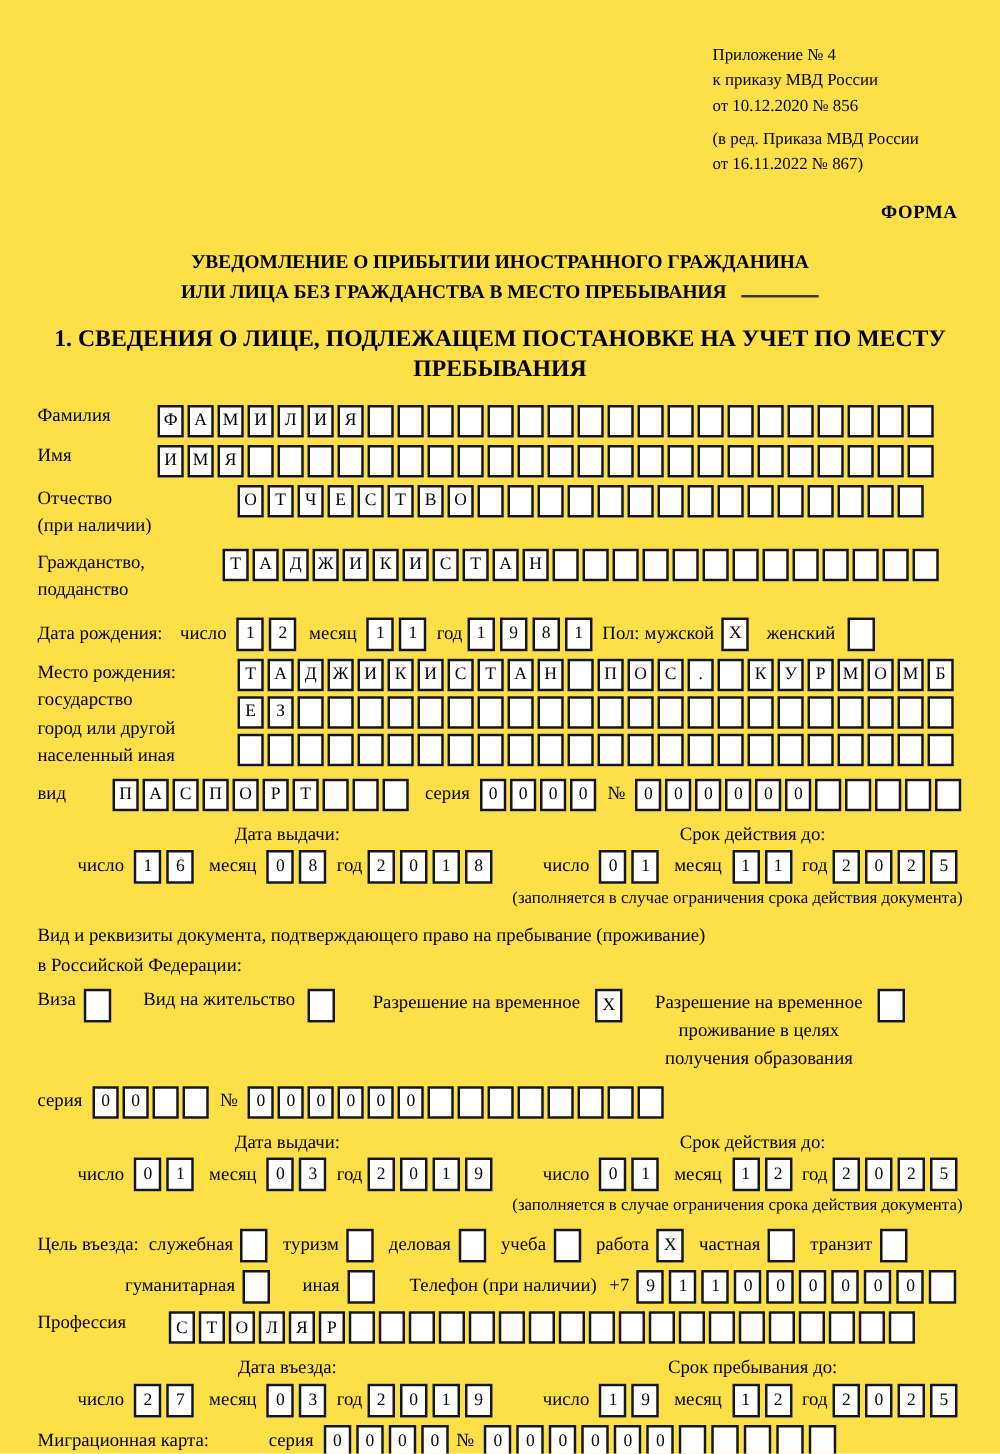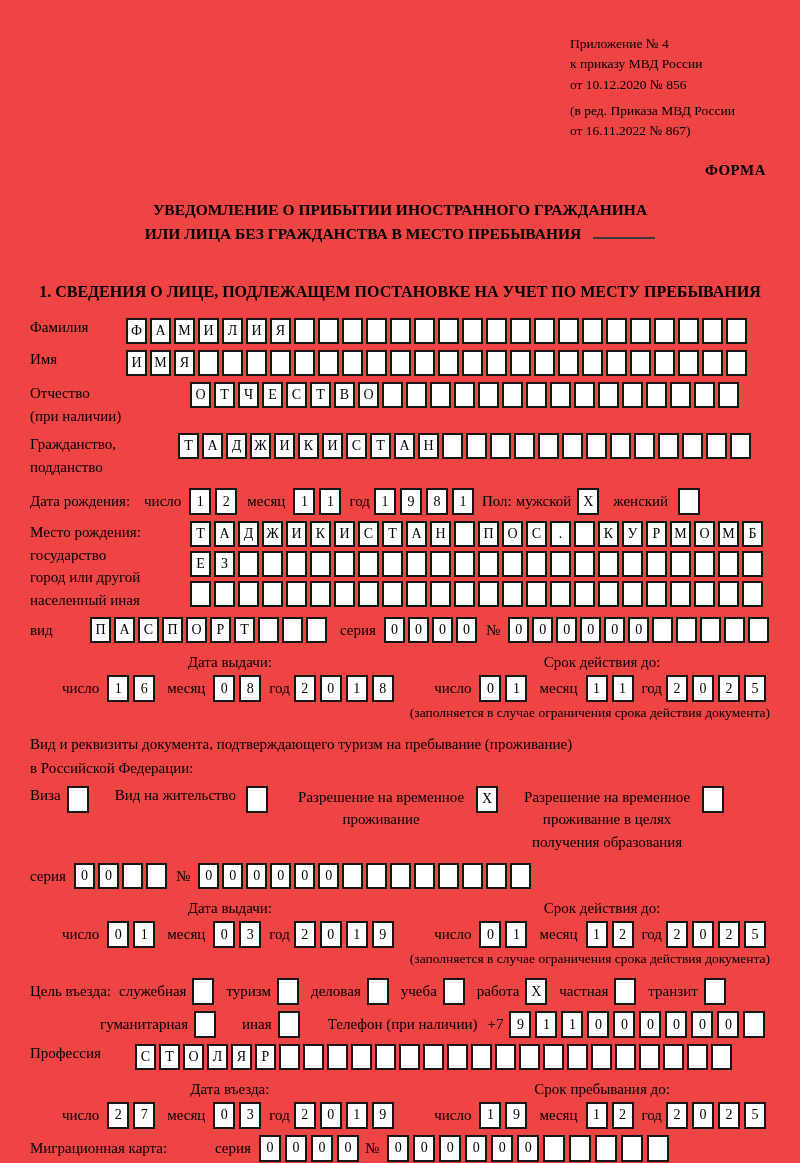--- a/index.html
+++ b/index.html
@@ -1,28 +1,28 @@
 <!DOCTYPE html>
 <html><head>
 <meta charset="utf-8">
 <style>
   * { box-sizing: border-box; }
   html, body { margin: 0; padding: 0; background: #ffffff; }
   .page {
-    width: 800px; height: 1163px; margin: 0 auto; background: #ef4444; color: #000;
+    width: 800px; height: 1163px; margin: 0 auto; background: #fde047; color: #000;
     font-family: "Liberation Serif", "DejaVu Serif", serif;
     font-size: 15px; line-height: 1.25; padding: 34px 30px 16px; overflow: hidden; position: relative;
   }
   
   .appendix { margin-left: auto; width: 200px; font-size: 13.5px; line-height: 1.5; }
   .appendix .rev { margin-top: 6px; }
   .forma { text-align: right; font-weight: bold; font-size: 15px; margin: 20px 4px 0 0; letter-spacing: .5px; }
   .title { text-align: center; font-weight: bold; font-size: 15.5px; margin-top: 18px; line-height: 1.55; }
   .title-underline { display: inline-block; width: 62px; border-bottom: 2px solid #3a3a3a; height: .95em; margin-left: 12px; }
-  .sec-heading { font-weight: bold; text-align: center; font-size: 16px; margin-top: 36px; }
+  .sec-heading { font-weight: bold; text-align: center; font-size: 19px; margin-top: 14px; }
   
   .row { display: flex; align-items: flex-start; margin-top: 6px; }
   .row.center { align-items: center; }
   .cells { display: flex; flex: none; }
   .cell {
     flex: none; display: inline-flex; align-items: center; justify-content: center;
     width: 21px; height: 26px; border: 2px solid #161616; margin-right: 3px;
     font-size: 14px; background: #fff;
   }
   .dg .cell, .cb { width: 22px; height: 27px; margin-right: 4px; }
@@ -396,32 +396,31 @@
             <span class="cell">0</span>
             <span class="cell">2</span>
             <span class="cell">5</span>
           </span>
       </div>
     </div>
   </div>
   <div class="note-r">(заполняется в случае ограничения срока действия документа)</div>
 
   <div class="intro">
-    <div>Вид и реквизиты документа, подтверждающего туризм на пребывание (проживание)</div>
+    <div>Вид и реквизиты документа, подтверждающего право на пребывание (проживание)</div>
     <div>в Российской Федерации:</div>
   </div>
 
   <div class="row permit">
     <span style="margin-right:6px">Виза</span>
     <span class="cell cb"></span>
     <span style="margin:0 10px 0 22px">Вид на жительство</span>
     <span class="cell cb"></span>
     <div class="pml" style="margin:0 12px 0 26px">
       <div>Разрешение на временное</div>
-      <div>проживание</div>
     </div>
     <span class="cell cb">X</span>
     <div class="pml" style="margin:0 12px 0 22px">
       <div>Разрешение на временное</div>
       <div>проживание в целях</div>
       <div>получения образования</div>
     </div>
     <span class="cell cb"></span>
   </div>
 

